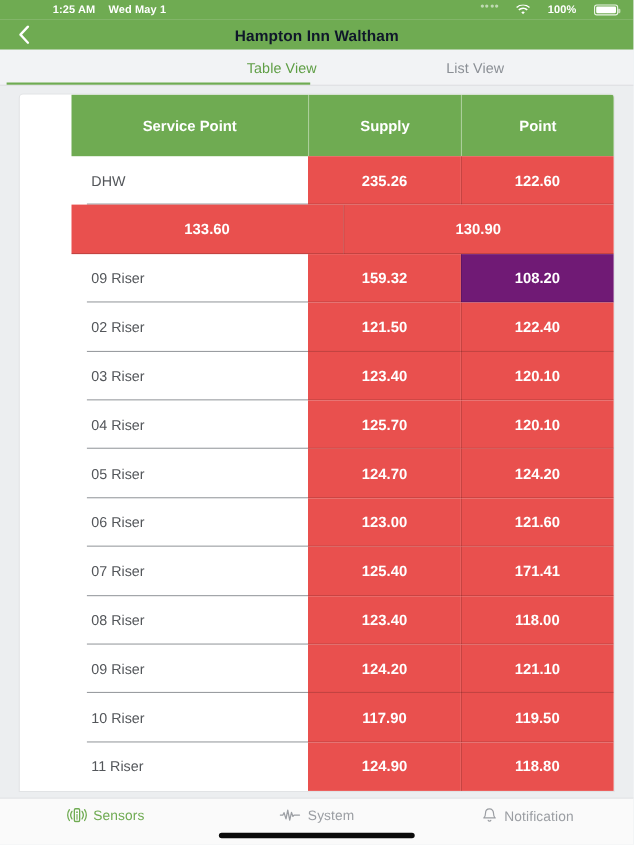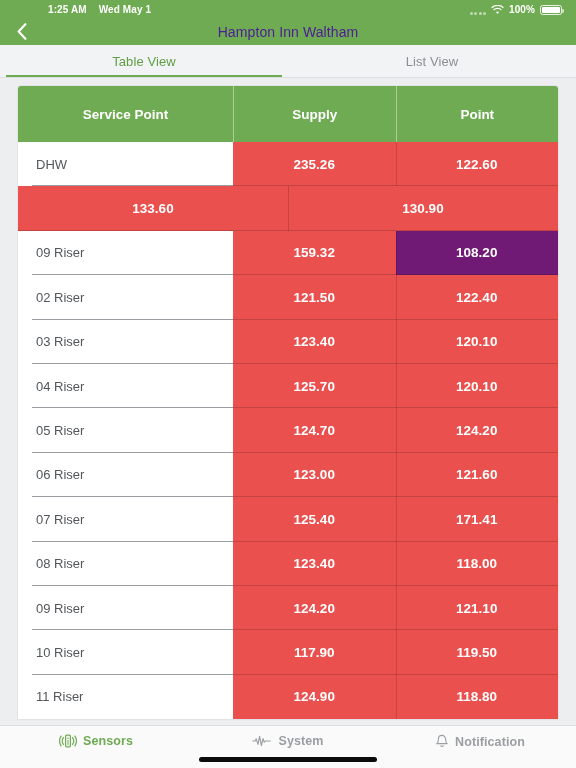--- a/index.html
+++ b/index.html
@@ -33,21 +33,21 @@
     display: flex;
     align-items: center;
     justify-content: space-between;
     padding: 0 14px 0 22px;
     font-size: 10px;
     font-weight: bold;
     letter-spacing: .1px;
     flex: 0 0 auto;
   }
   .status-left { display: flex; align-items: center; gap: 12px; margin-left: 26px; }
-  .status-right { display: flex; align-items: flex-end; gap: 5px; }
+  .status-right { display: flex; align-items: flex-start; gap: 16px; }
 
   .sig-dots { display: flex; align-items: flex-end; gap: 1.5px; opacity: .55; }
   .sig-dots i { display:block; width: 3px; height: 3px; border-radius: 50%; background: #fff; }
 
   .wifi-ico { display: block; }
   .batt {
     width: 22px; height: 10px;
     border: 1px solid rgba(255,255,255,.85);
     border-radius: 2.5px;
     position: relative;
@@ -67,23 +67,23 @@
   .nav-bar {
     height: 27px;
     background: #6fab52;
     display: flex;
     align-items: center;
     justify-content: center;
     position: relative;
     flex: 0 0 auto;
   }
   .nav-title {
-    color: #4c1d95;
+    color: #0f172a;
     font-size: 14px;
-    font-weight: normal;
+    font-weight: bold;
     letter-spacing: .1px;
   }
   .back-btn {
     position: absolute;
     left: 0; top: 0;
     width: 44px; height: 27px;
     display: flex; align-items: center; justify-content: center;
     cursor: pointer;
   }
 
@@ -99,21 +99,21 @@
     flex: 1;
     display: flex;
     align-items: center;
     justify-content: center;
     font-size: 13px;
     color: #8b8f95;
     position: relative;
     cursor: pointer;
     letter-spacing: .1px;
   }
-  .tab.active { color: #5f9e45; }
+  .tab.active { color: #5f9e45; justify-content: flex-end; }
   .tab.active::after {
     content: "";
     position: absolute;
     left: 6px; right: 6px; bottom: 0;
     height: 2px;
     background: #6fab52;
   }
 
   
   .table-wrap {
@@ -123,20 +123,21 @@
   }
   .table {
     background: #ffffff;
     border-radius: 3px 3px 0 0;
     overflow: hidden;
     box-shadow: 0 0 0 1px rgba(0,0,0,.045);
   }
   .row {
     display: flex;
     height: 44.4px;
+    margin-left: 47px;
   }
   .row.header {
     background: #6fab52;
     height: 56px;
   }
   .cell {
     display: flex;
     align-items: center;
     font-size: 13px;
   }
@@ -190,21 +191,21 @@
     flex: 1;
     display: flex;
     align-items: center;
     justify-content: center;
     gap: 6px;
     font-size: 12.5px;
     color: #9b9ea3;
     cursor: pointer;
   }
   .tabbar-item.active { color: #6fab52; }
-  .tabbar-label { letter-spacing: .1px; font-weight: bold; }
+  .tabbar-label { letter-spacing: .1px; }
   .home-indicator {
     position: absolute;
     left: 50%;
     transform: translateX(-50%);
     bottom: 6px;
     width: 178px;
     height: 5px;
     border-radius: 3px;
     background: #0b0b0b;
   }

